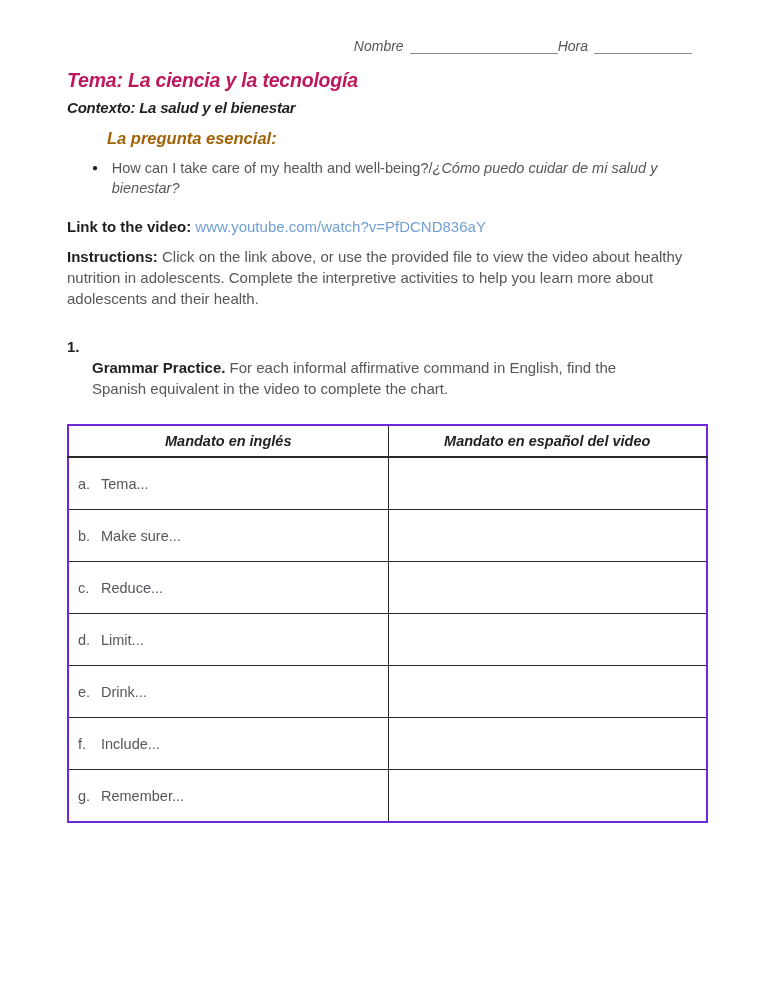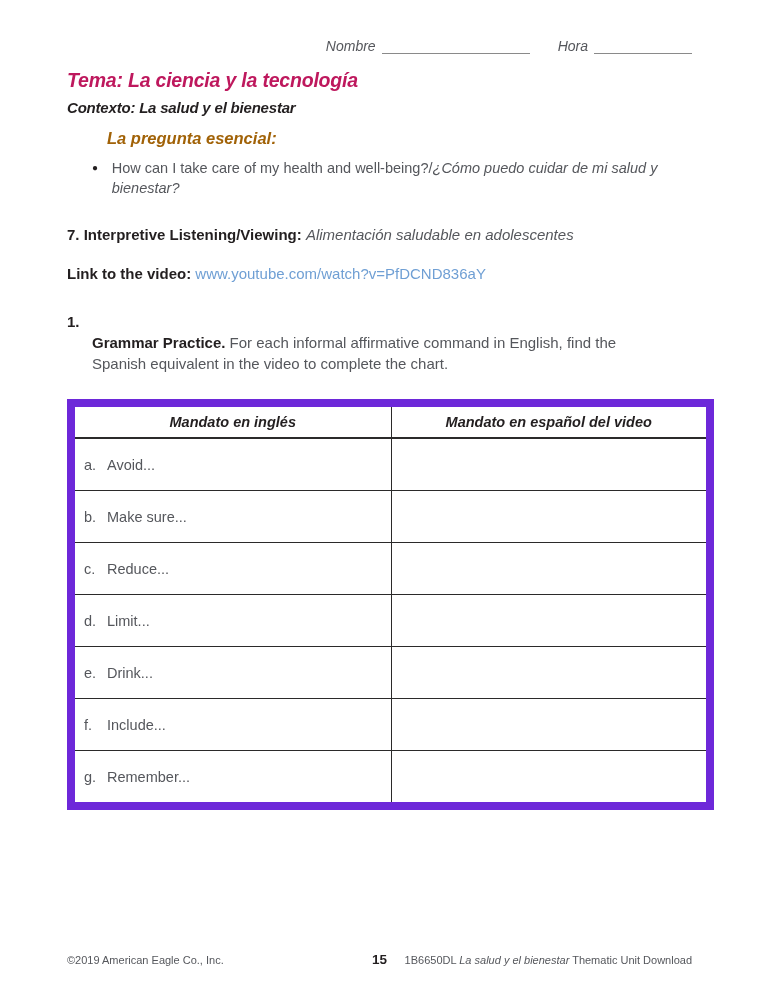--- a/index.html
+++ b/index.html
@@ -14,21 +14,21 @@
     overflow:hidden;
   }
   
   .name-row{
     display:flex;justify-content:flex-end;align-items:flex-end;
     height:18px;font-size:14px;font-style:italic;color:#55575c;
   }
   .blank-line{display:inline-block;border-bottom:1.5px solid #8a8a8a;height:14px;}
   .blank-name{width:148px;margin-left:6px;}
   .blank-hora{width:98px;margin-left:6px;}
-  .hora-label{margin-left:28px;}
+  .hora-label{margin-left:0;}
 
   
   .h-tema{margin-top:12px;font-size:19.5px;line-height:28px;font-weight:bold;font-style:italic;color:#be185d;letter-spacing:-0.2px;}
   .h-contexto{font-size:15px;line-height:28px;font-weight:bold;font-style:italic;color:#231f20;letter-spacing:-0.2px;}
   .h-pregunta{margin-top:4px;font-size:16.5px;line-height:24px;font-weight:bold;font-style:italic;color:#a16207;margin-left:40px;}
 
   
   .bullet-row{display:flex;margin-top:8px;font-size:14.5px;line-height:20px;color:#55575c;}
   .bullet-dot{width:21px;padding-left:25px;font-size:10px;line-height:20px;color:#231f20;}
   .bullet-es{font-style:italic;}
@@ -46,21 +46,21 @@
   .act1-num{width:25px;font-weight:bold;color:#231f20;}
   .act1-text{max-width:560px;color:#55575c;margin-top:21px;}
 
   
   table.cmd{border-collapse:collapse;margin-top:25px;width:639px;table-layout:fixed;}
   table.cmd th,table.cmd td{border:1.5px solid #2b2a2a;}
   table.cmd th{
     height:28px;font-size:14.5px;font-weight:bold;font-style:italic;color:#231f20;
     text-align:center;border-bottom-width:2px;
   }
-  table.cmd{border:8px solid #6d28d9;padding-left:44px;}
+  table.cmd{border:2px solid #6d28d9;padding-left:44px;}
   table.cmd td{height:49px;font-size:14.5px;color:#55575c;vertical-align:middle;}
   td.en-cell{padding-left:9px;}
   .cell-inner{display:flex;}
   .row-letter{width:23px;flex:none;}
   .col-en{width:320px;}
   .col-es{width:319px;}
 
   
   .footer{
     position:absolute;left:67px;right:67px;bottom:33px;
@@ -85,51 +85,51 @@
 
   <div class="h-tema">Tema: La ciencia y la tecnología</div>
   <div class="h-contexto">Contexto: La salud y el bienestar</div>
   <div class="h-pregunta">La pregunta esencial:</div>
 
   <div class="bullet-row">
     <span class="bullet-dot">●</span>
     <span><span>How can I take care of my health and well-being?/</span><span class="bullet-es">¿Cómo puedo cuidar de mi salud y bienestar?</span></span>
   </div>
 
-  <div class="sec7">
-    <span class="b-dark">7. Interpretive Listening/Viewing:</span>
-    <span class="it-gray">Alimentación saludable en adolescentes</span>
-  </div>
 
   <div class="link-row">
     <span class="b-dark">Link to the video:</span>
     <a href="#" class="video-link">www.youtube.com/watch?v=PfDCND836aY</a>
   </div>
 
+  <div class="instr">
+    <span class="b-dark">Instructions:</span>
+    <span>Click on the link above, or use the provided file to view the video about healthy nutrition in adolescents. Complete the interpretive activities to help you learn more about adolescents and their health.</span>
+  </div>
 
   <div class="act1">
     <span class="act1-num">1.</span>
     <span class="act1-text"><span class="b-dark">Grammar Practice.</span> <span>For each informal affirmative command in English, find the Spanish equivalent in the video to complete the chart.</span></span>
   </div>
 
   <table class="cmd">
     <colgroup>
         <col class="col-en">
         <col class="col-es">
       </colgroup>
     <tbody>
         <tr>
       <th>Mandato en inglés</th>
       <th>Mandato en español del video</th>
     </tr>
     <tr>
       <td class="en-cell">
             <div class="cell-inner">
               <span class="row-letter">a.</span>
-              <span>Avoid...</span>
+              <span>Tema...</span>
             </div>
           </td>
       <td></td>
     </tr>
     <tr>
       <td class="en-cell">
             <div class="cell-inner">
               <span class="row-letter">b.</span>
               <span>Make sure...</span>
             </div>
@@ -177,19 +177,14 @@
             <div class="cell-inner">
               <span class="row-letter">g.</span>
               <span>Remember...</span>
             </div>
           </td>
       <td></td>
     </tr>
   </tbody>
     </table>
 
-  <div class="footer">
-    <span class="foot-left">©2019 American Eagle Co., Inc.</span>
-    <span class="foot-page">15</span>
-    <span class="foot-right"><span>1B6650DL </span><span class="it">La salud y el bienestar</span><span> Thematic Unit Download</span></span>
-  </div>
 
 </div>
 
 </body></html>

